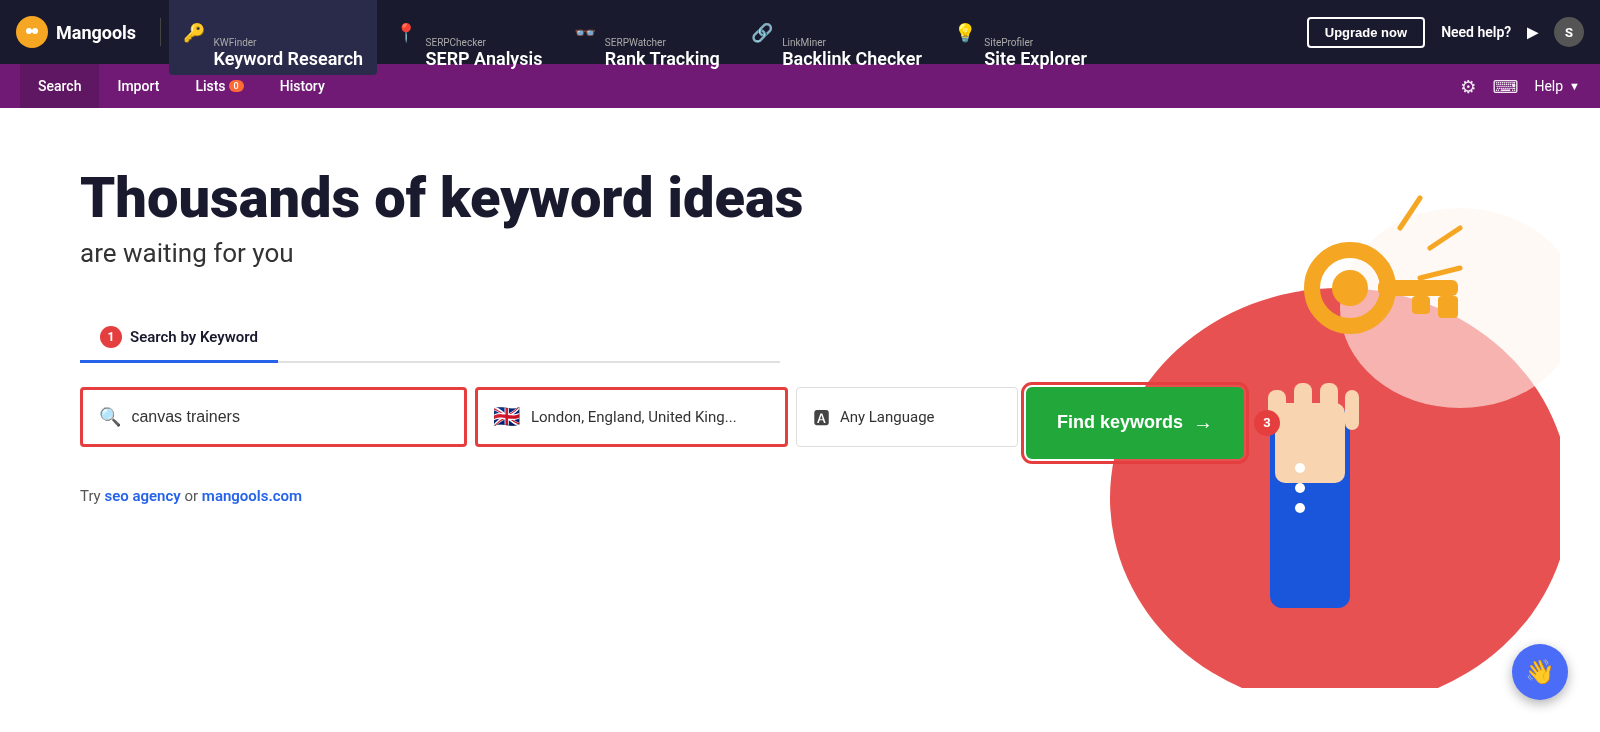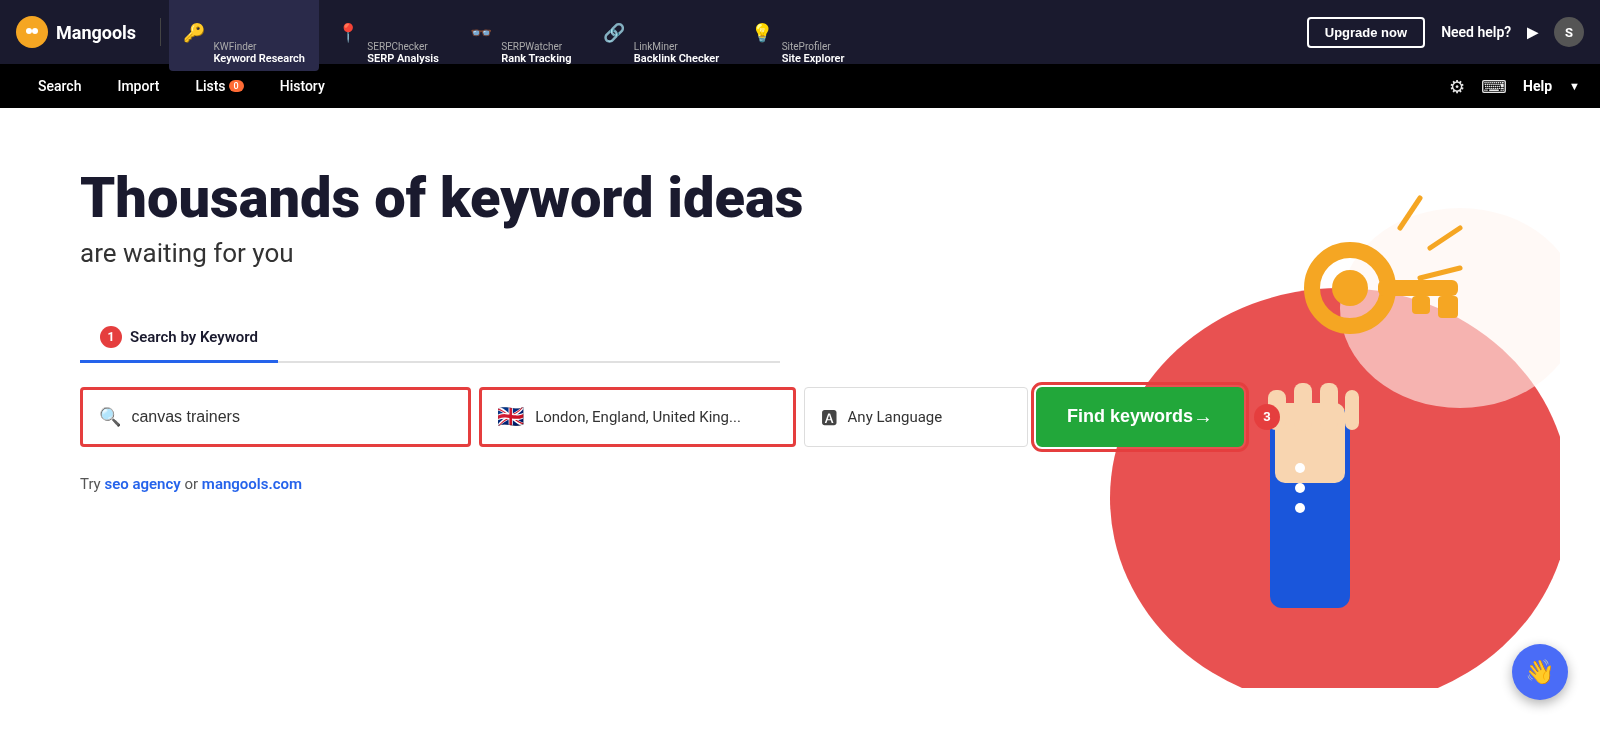--- a/index.html
+++ b/index.html
@@ -51,21 +51,21 @@
     .nav-tool-name {
       display: flex;
       flex-direction: column;
       margin-top: 41px;
     }
     .nav-tool-sub {
       font-size: 10px;
       color: #aaa;
     }
     .nav-tool-main {
-      font-size: 11px;
+      font-size: 18px;
       font-weight: 600;
       color: white;
     }
     .nav-tool-icon {
       font-size: 18px;
       margin-right: 2px;
     }
     .nav-spacer { flex: 1; }
     .upgrade-btn {
       background: transparent;
@@ -95,21 +95,21 @@
       align-items: center;
       justify-content: center;
       color: white;
       font-size: 13px;
       font-weight: 700;
       margin-left: 12px;
     }
 
     
     .second-nav {
-      background: #000000;
+      background: #701a75;
       display: flex;
       align-items: center;
       height: 44px;
       padding: 0 20px;
       gap: 0;
     }
     .second-nav-item {
       color: white;
       font-size: 14px;
       font-weight: 500;
@@ -141,25 +141,25 @@
     }
     .second-nav-icon {
       color: white;
       font-size: 18px;
       cursor: pointer;
       opacity: 0.9;
     }
     .help-btn {
       color: white;
       font-size: 14px;
-      font-weight: 700;
-      cursor: pointer;
-      display: flex;
-      align-items: center;
-      gap: 14px;
+      font-weight: 400;
+      cursor: pointer;
+      display: flex;
+      align-items: center;
+      gap: 3px;
     }
 
     
     .main-content {
       background: white;
       min-height: 636px;
       padding: 60px 80px 40px;
       position: relative;
       overflow: hidden;
     }
@@ -292,23 +292,24 @@
     .find-btn {
       display: flex;
       align-items: center;
       justify-content: center;
       background: #22a73a;
       border: 3px solid #22a73a;
       border-radius: 6px;
       color: white;
       font-size: 18px;
       font-weight: 700;
-      height: 60px;
+      height: 72px;
       padding: 16px 28px;
       cursor: pointer;
+      gap: 10px;
       margin-left: 8px;
       white-space: nowrap;
       outline: 3px solid #e53e3e;
       outline-offset: 2px;
     }
 
     
     .step-badge {
       width: 26px;
       height: 26px;

